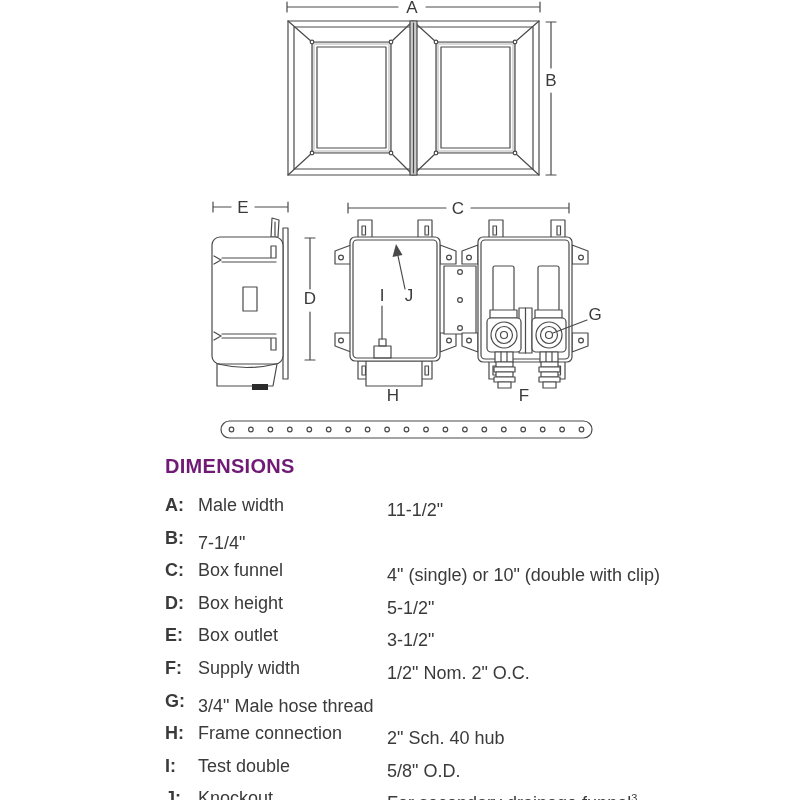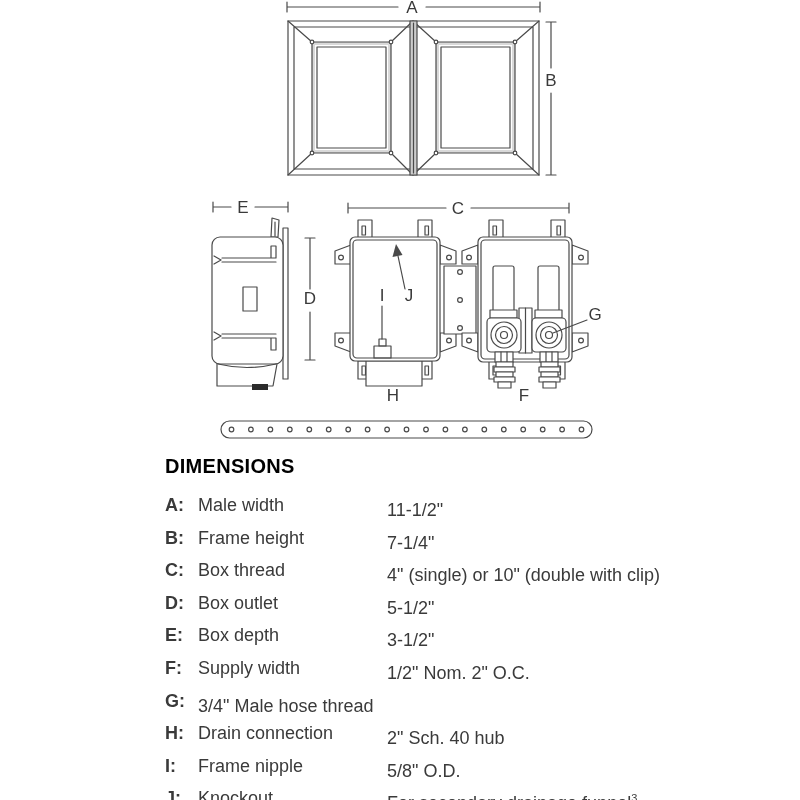--- a/index.html
+++ b/index.html
@@ -15,21 +15,21 @@
   }
   #drawing .fw { fill:#ffffff; }
   #drawing .shade { fill:var(--shade); stroke:none; }
   #drawing .shade2 { fill:#cccccc; }
   #drawing .dark { fill:#2b2b2b; stroke:none; }
   #drawing .head { fill:var(--line); stroke:none; }
   #drawing text { stroke:none; fill:var(--text); font-size:17px; font-family:"Liberation Sans",sans-serif; }
   #drawing text.mid { text-anchor:middle; }
   
   .dims { position:absolute; left:165px; top:456px; width:560px; color:var(--text); }
-  .dims h2 { margin:0 0 15px 0; font-size:20px; line-height:21px; font-weight:700; letter-spacing:.3px; color:#000000; }
+  .dims h2 { margin:0 0 15px 0; font-size:20px; line-height:21px; font-weight:700; letter-spacing:.3px; color:#701a75; }
   .row { display:flex; font-size:18px; line-height:27.6px; }
   .k { width:33px; font-weight:700; flex:none; }
   .n { width:189px; flex:none; }
   .v { flex:1; }
   .v sup { font-size:11px; }
 </style>
 </head>
 <body style="--line: #4a4a4a; --text: #3a3a3a; --shade: #d9d9d9;">
 
 <svg id="drawing" width="800" height="450" viewBox="0 0 800 450">
@@ -261,55 +261,54 @@
 <div class="dims">
   <h2>DIMENSIONS</h2>
 
   <div class="row">
     <span class="k">A:</span>
     <span class="n">Male width</span>
     <span class="v"><span>11-1/2"</span><sup></sup></span>
   </div>
   <div class="row">
     <span class="k">B:</span>
-    <span class="n">Frame height</span>
     <span class="v"><span>7-1/4"</span><sup></sup></span>
   </div>
   <div class="row">
     <span class="k">C:</span>
-    <span class="n">Box thread</span>
+    <span class="n">Box funnel</span>
     <span class="v"><span>4" (single) or 10" (double with clip)</span><sup></sup></span>
   </div>
   <div class="row">
     <span class="k">D:</span>
+    <span class="n">Box height</span>
+    <span class="v"><span>5-1/2"</span><sup></sup></span>
+  </div>
+  <div class="row">
+    <span class="k">E:</span>
     <span class="n">Box outlet</span>
-    <span class="v"><span>5-1/2"</span><sup></sup></span>
-  </div>
-  <div class="row">
-    <span class="k">E:</span>
-    <span class="n">Box depth</span>
     <span class="v"><span>3-1/2"</span><sup></sup></span>
   </div>
   <div class="row">
     <span class="k">F:</span>
     <span class="n">Supply width</span>
     <span class="v"><span>1/2" Nom. 2" O.C.</span><sup></sup></span>
   </div>
   <div class="row">
     <span class="k">G:</span>
     <span class="v"><span>3/4" Male hose thread</span><sup></sup></span>
   </div>
   <div class="row">
     <span class="k">H:</span>
-    <span class="n">Drain connection</span>
+    <span class="n">Frame connection</span>
     <span class="v"><span>2" Sch. 40 hub</span><sup></sup></span>
   </div>
   <div class="row">
     <span class="k">I:</span>
-    <span class="n">Frame nipple</span>
+    <span class="n">Test double</span>
     <span class="v"><span>5/8" O.D.</span><sup></sup></span>
   </div>
   <div class="row">
     <span class="k">J:</span>
     <span class="n">Knockout</span>
     <span class="v"><span>For secondary drainage funnel</span><sup>3</sup></span>
   </div>
 
 </div>
 

